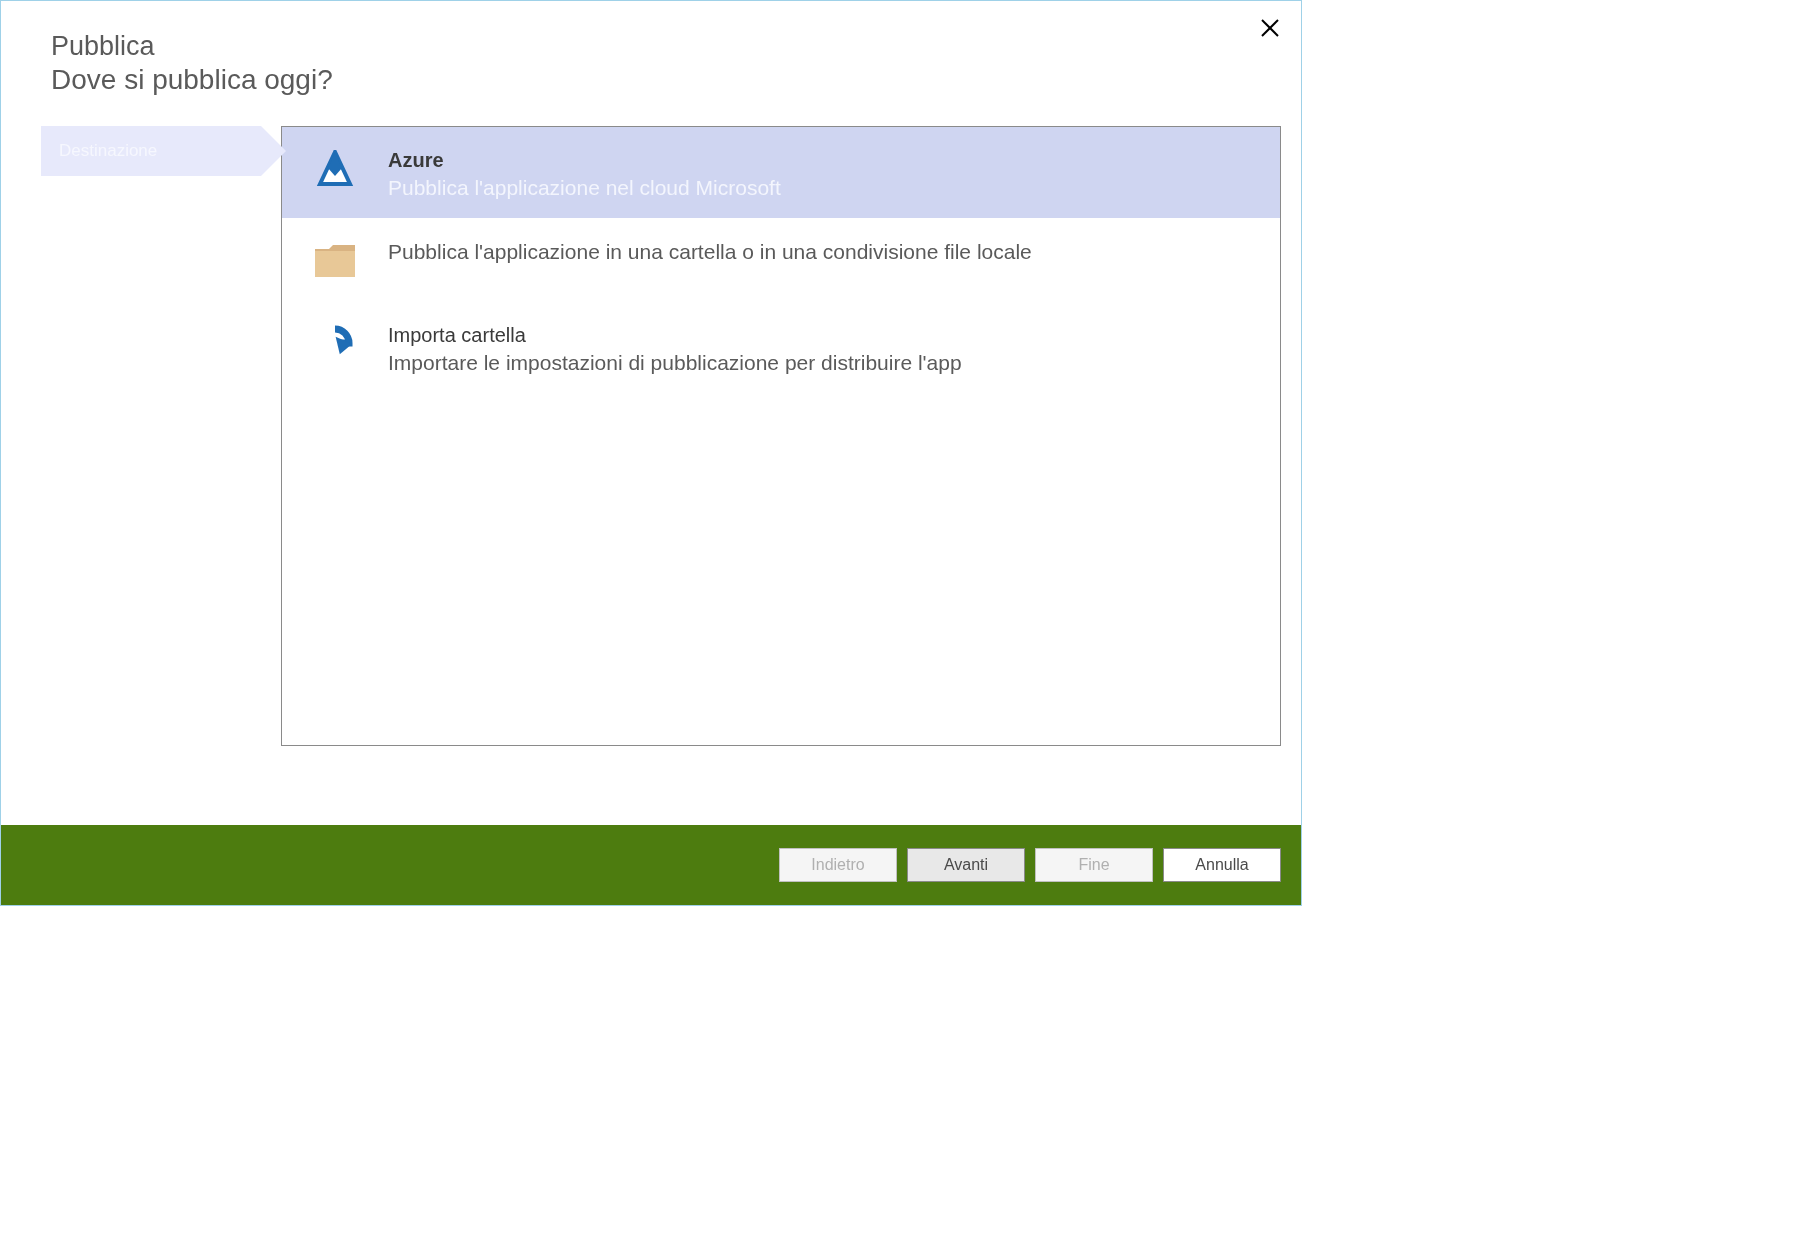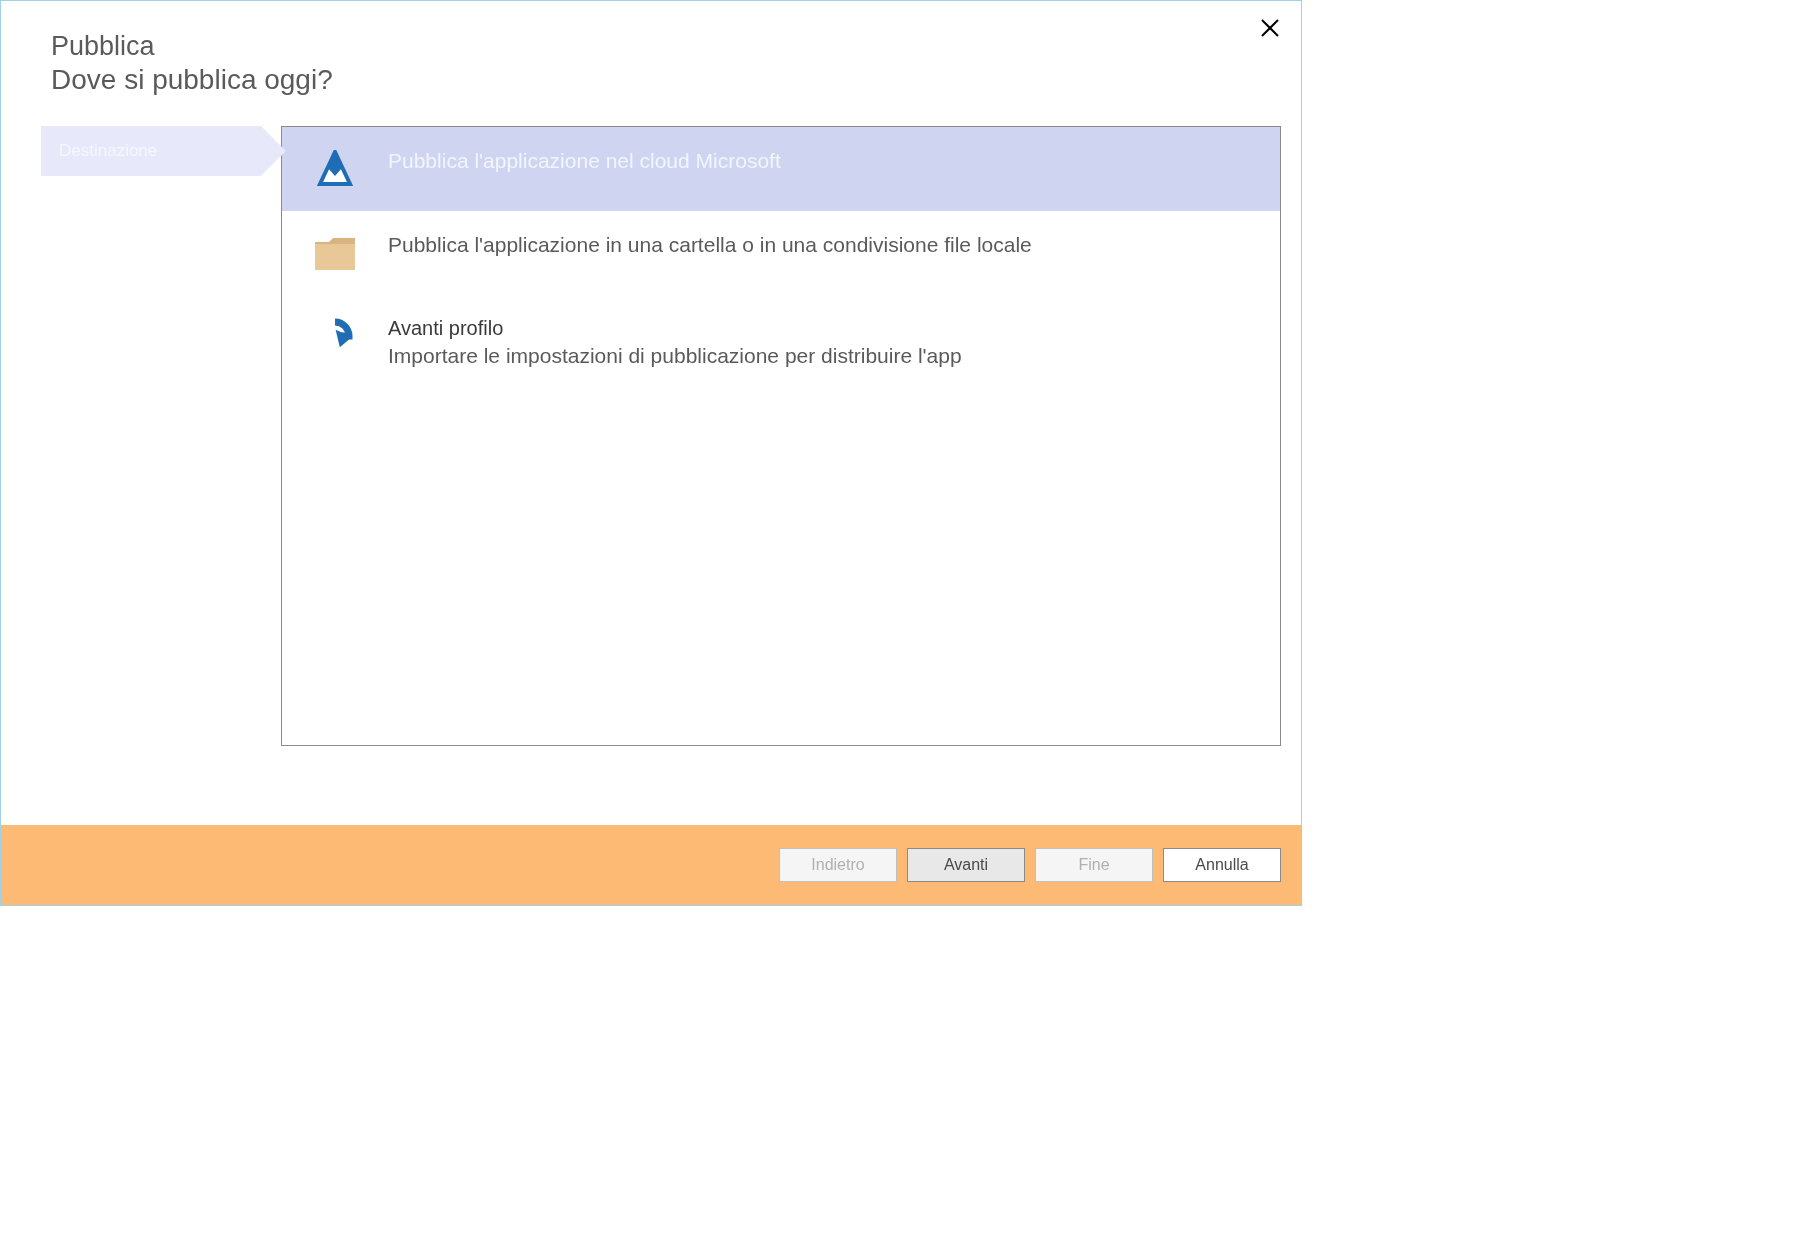--- a/index.html
+++ b/index.html
@@ -116,21 +116,21 @@
   }
   .option.selected .option-desc {
     color: #f3f5fd;
   }
   .footer {
     position: absolute;
     bottom: 0;
     left: 0;
     right: 0;
     height: 80px;
-    background: #fdba74;
+    background: #4d7c0f;
     display: flex;
     justify-content: flex-end;
     align-items: center;
     padding-right: 20px;
     gap: 10px;
   }
   .btn {
     min-width: 118px;
     height: 34px;
     border: 1px solid #8a8a8a;
@@ -177,20 +177,21 @@
     <div class="options-panel">
 
       <div class="option selected">
         <div class="option-icon">
           <svg width="46" height="40" viewBox="0 0 46 40">
             <path d="M 23 2 L 8 34 L 38 34 Z" fill="#ffffff" stroke="#1f6db5" stroke-width="4"></path>
             <path d="M 23 2 L 30 18 L 23 26 L 16 18 Z" fill="#1f6db5"></path>
           </svg>
         </div>
         <div class="option-text">
+          <div class="option-title">Azure</div>
           <div class="option-desc">Pubblica l'applicazione nel cloud Microsoft</div>
         </div>
       </div>
 
       <div class="option">
         <div class="option-icon">
           <svg width="44" height="36" viewBox="0 0 44 36">
             <path d="M 2 6 L 16 6 L 20 2 L 42 2 L 42 8 L 2 8 Z" fill="#d9b382"></path>
             <rect x="2" y="8" width="40" height="26" fill="#e8c897"></rect>
           </svg>
@@ -201,21 +202,21 @@
       </div>
 
       <div class="option">
         <div class="option-icon">
           <svg width="40" height="40" viewBox="0 0 40 40">
             <path d="M 20 4 A 14 14 0 0 1 34 18 L 26 18" fill="none" stroke="#1f6db5" stroke-width="7" stroke-linecap="butt"></path>
             <path d="M 30 10 L 30 26 L 14 18 Z" fill="#1f6db5" transform="rotate(50 24 22)"></path>
           </svg>
         </div>
         <div class="option-text">
-          <div class="option-title">Avanti profilo</div>
+          <div class="option-title">Importa cartella</div>
           <div class="option-desc">Importare le impostazioni di pubblicazione per distribuire l'app</div>
         </div>
       </div>
 
     </div>
   </div>
 
   <div class="footer">
     <button class="btn" disabled="">Indietro</button>
     <button class="btn primary">Avanti</button>

